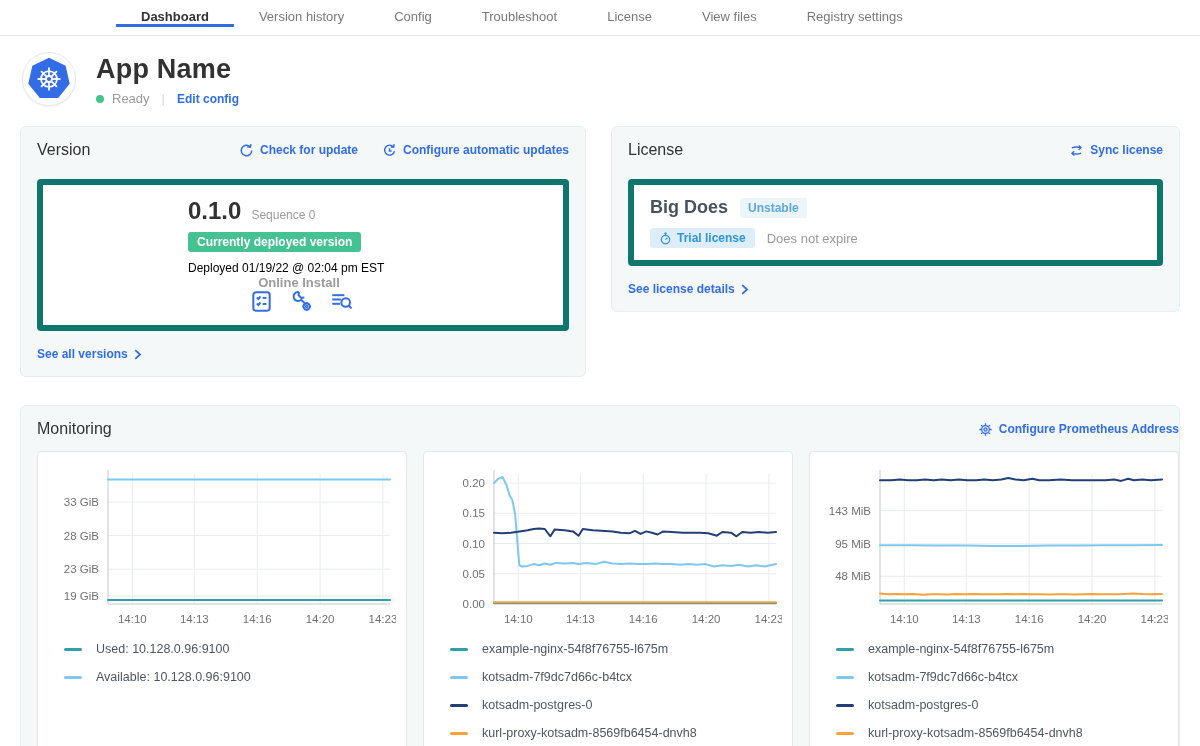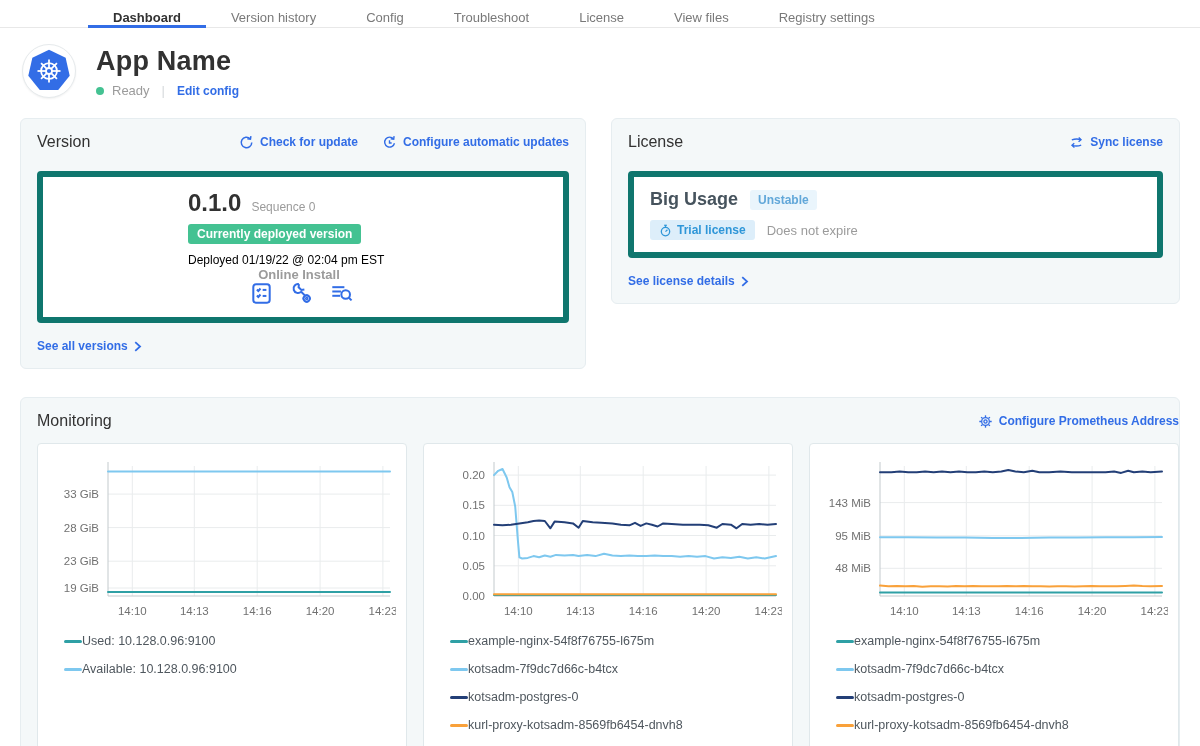--- a/index.html
+++ b/index.html
@@ -4,22 +4,22 @@
 <style>
   * { margin:0; padding:0; box-sizing:border-box; }
   html,body { background:#ffffff; }
   body {
     width:1200px; height:746px; overflow:hidden;
     font-family:"Liberation Sans","DejaVu Sans",sans-serif;
     color:#323232;
   }
   
   .topnav {
-    height:28px; display:flex; align-items:flex-end;
-    padding-left:88px; border-bottom:1px solid #e8e8e8; background:#fff;
+    height:36px; display:flex; align-items:center;
+    padding-left:116px; border-bottom:1px solid #e8e8e8; background:#fff;
   }
   .tab {
     display:flex; align-items:center; padding:0 25px;
     font-size:13px; color:#797979; cursor:pointer;
     border-bottom:3px solid transparent; margin-bottom:-1px;
   }
   .tab.active { color:#323232; font-weight:700; border-bottom-color:#326de6; }
   
   .app-header { display:flex; align-items:flex-end; gap:20px; padding:16px 20px 6px 22px; }
   .app-avatar {
@@ -80,21 +80,21 @@
   .expiry-text { font-size:13px; color:#9b9b9b; }
   
   .monitoring { margin:28px 20px 0 20px; padding:14px 0 14px 16px; }
   .charts-row { display:flex; gap:16px; margin-top:13px; }
   .chart-card {
     flex:1; background:#fff; border:1px solid #e0e8eb; border-radius:4px;
     padding:12px 10px 14px 10px; display:flex; flex-direction:column;
   }
   .chart-svg-wrap svg { width:100%; height:auto; display:block; }
   .chart-legend { margin:12px 0 0 16px; display:flex; flex-direction:column; gap:14px; }
-  .legend-item { display:flex; align-items:center; gap:0; }
+  .legend-item { display:flex; align-items:center; gap:14px; }
   .legend-dash { width:18px; height:3px; border-radius:2px; flex:0 0 18px; }
   .legend-label { font-size:12.5px; color:#4f575e; }
   .chart-title { margin-top:auto; padding-top:14px; text-align:left; font-size:14px; font-weight:700; color:#737373; }
   
   .icon { display:inline-flex; }
   .icon svg { display:block; }
 </style>
 </head>
 <body>
 
@@ -229,21 +229,21 @@
             <path d="M13 10.8 Q8 12.6 3.4 11"></path>
             <polyline points="5.6,8.8 3.2,11 5.8,13.4"></polyline>
           </svg>
         </span>
         <span>Sync license</span>
       </a>
     </div>
 
     <div class="inner-card">
       <div class="license-name-row">
-        <span class="license-name">Big Usage</span>
+        <span class="license-name">Big Does</span>
         <span class="channel-badge">Unstable</span>
       </div>
       <div class="license-meta-row">
         <span class="trial-badge">
           <span class="icon">
             <svg width="13" height="13" viewBox="0 0 14 14" fill="none" stroke="#2f96d8" stroke-width="1.4">
               <circle cx="7" cy="8.2" r="4.5"></circle>
               <line x1="7" y1="1.4" x2="7" y2="3.2"></line>
               <line x1="5.6" y1="1.4" x2="8.4" y2="1.4"></line>
               <polyline points="7,8.2 9.1,6.3"></polyline>

